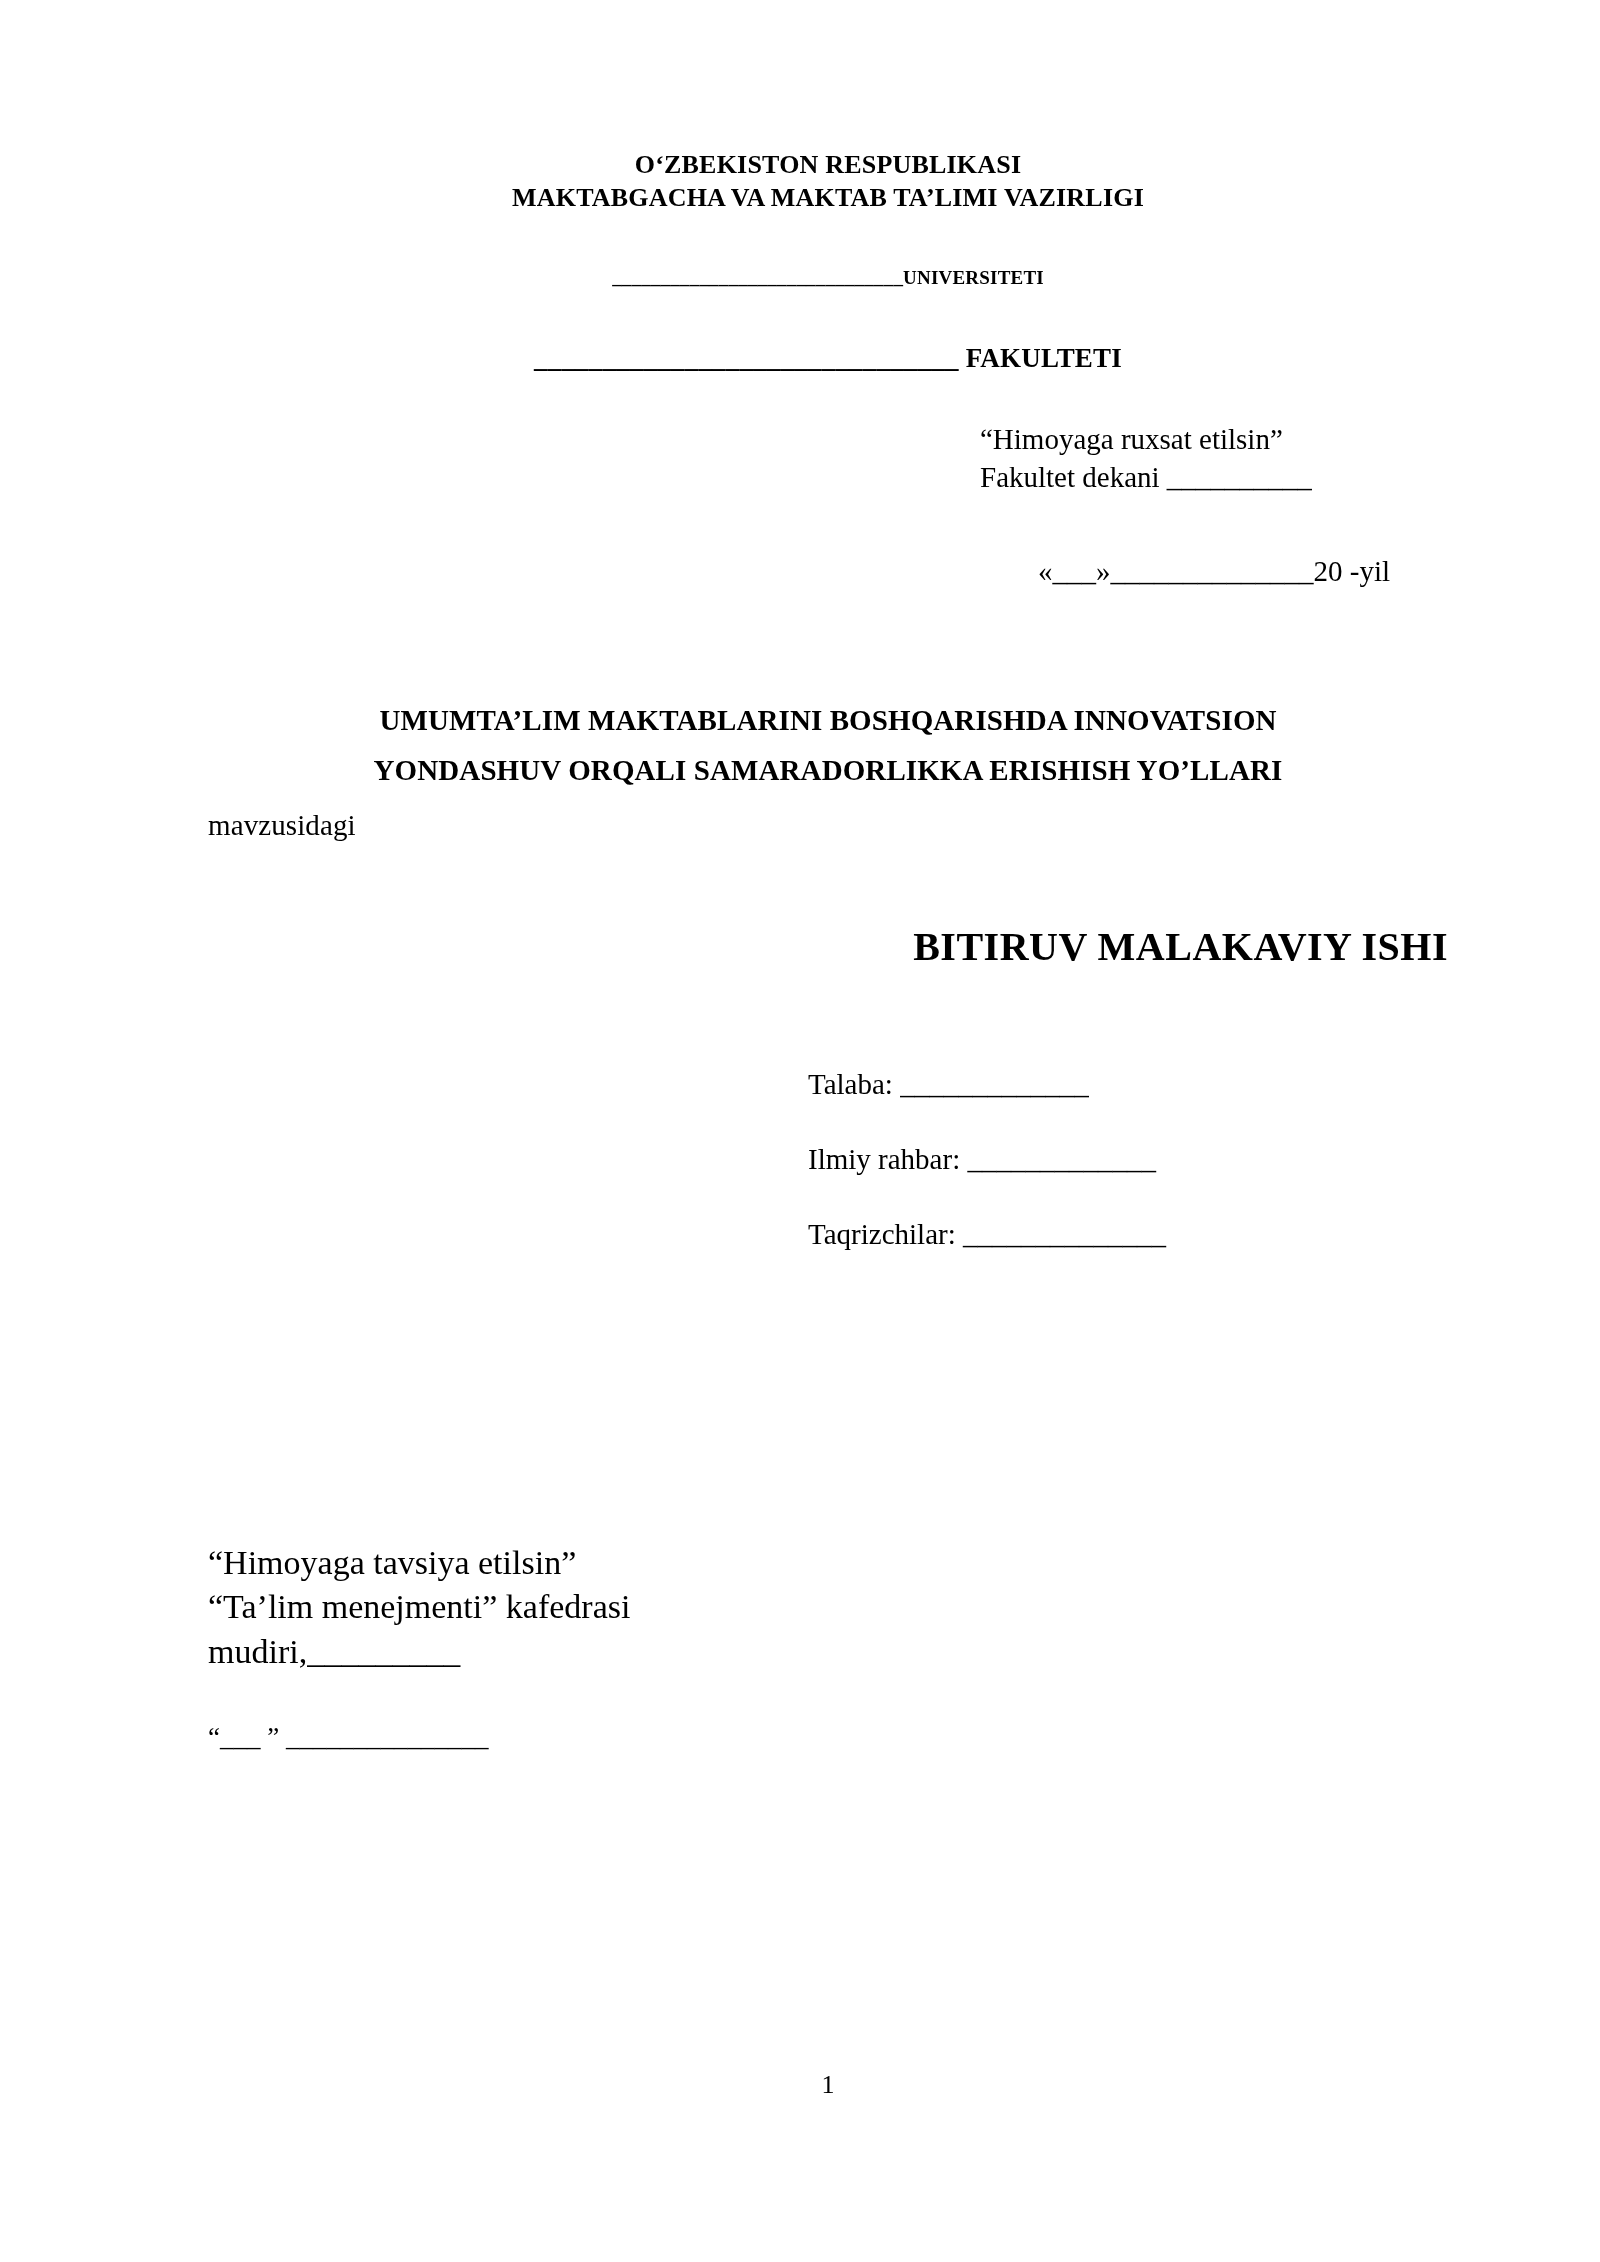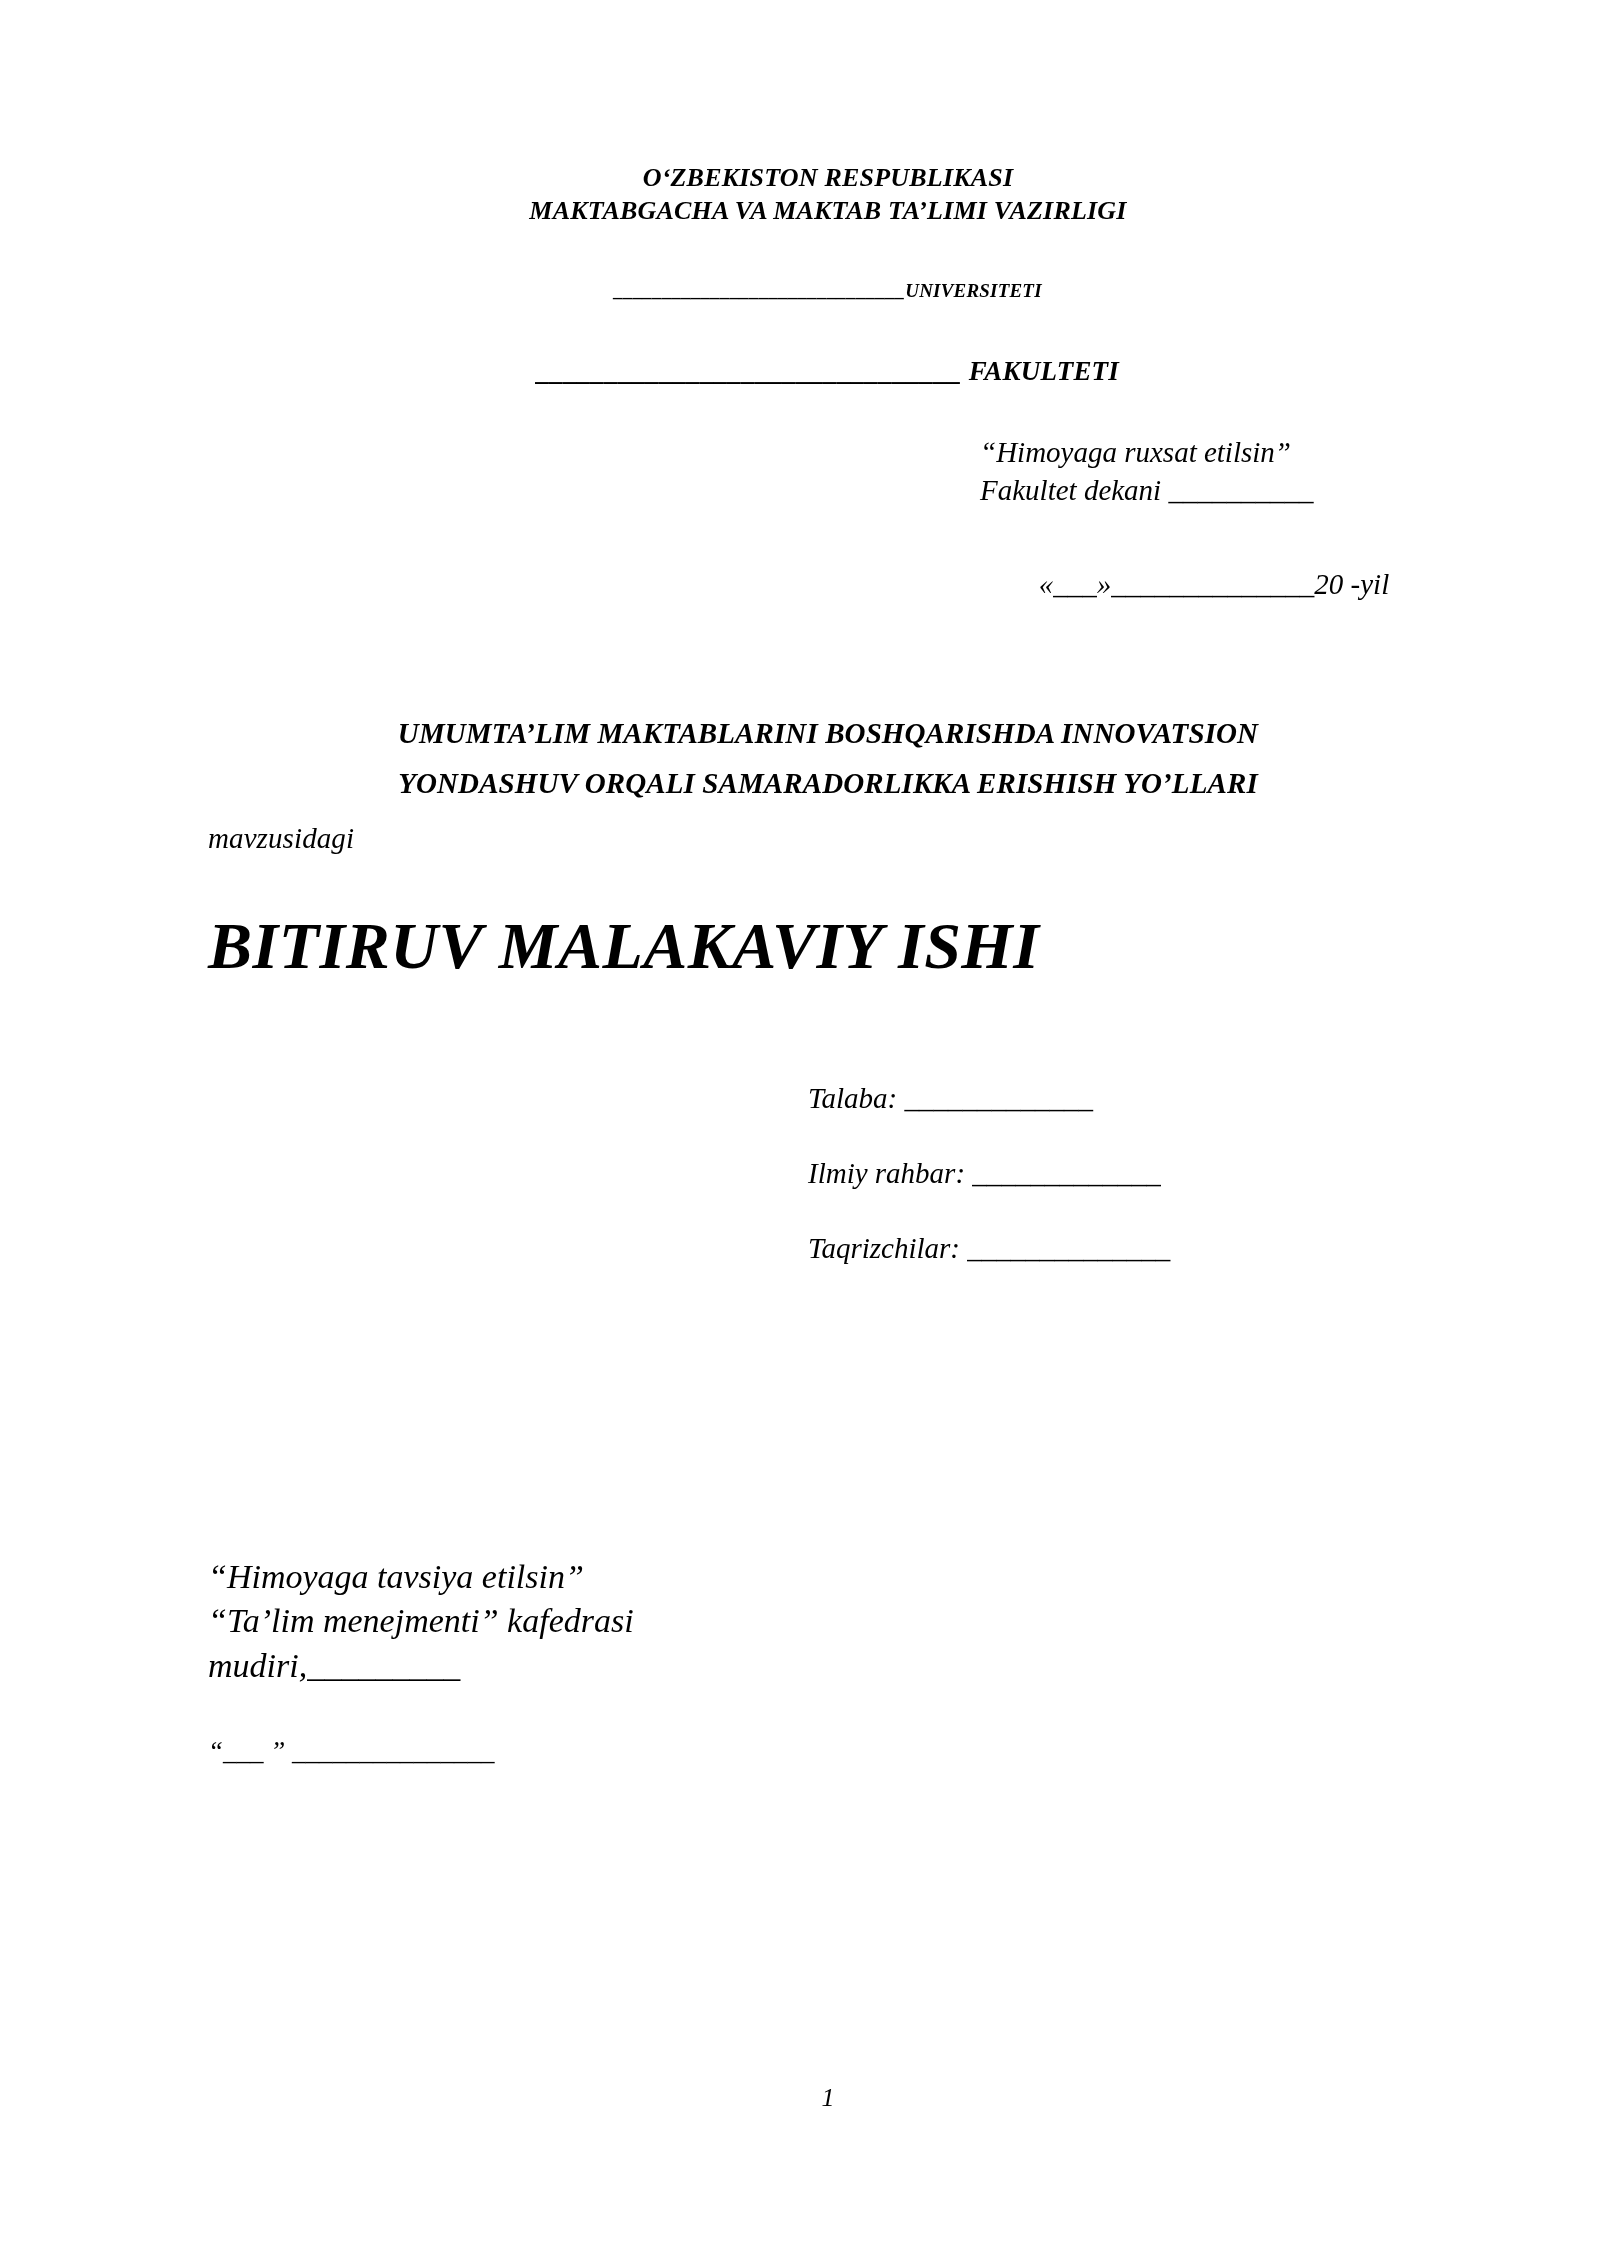--- a/index.html
+++ b/index.html
@@ -18,23 +18,22 @@
   .page {
     position: relative;
     width: 1600px;
     height: 2262px;
     box-sizing: border-box;
     padding: 0;
   }
   .content {
     position: absolute;
     left: 208px;
-    top: 13px;
+    top: 0;
     width: 1240px;
-    font-style: italic;
   }
 
   .ministry-block {
     margin-top: 148px;
     text-align: center;
     font-weight: bold;
     font-size: 26px;
     line-height: 1.28;
     letter-spacing: 0.2px;
   }
@@ -79,24 +78,24 @@
     letter-spacing: 0.1px;
   }
   .mavzusidagi {
     margin-top: 6px;
     text-align: left;
     font-weight: normal;
     font-size: 29px;
   }
 
   .main-title {
-    margin-top: 44px;
-    text-align: left;
+    margin-top: 72px;
+    text-align: right;
     font-weight: bold;
-    font-size: 66px;
+    font-size: 40px;
     letter-spacing: 0.5px;
   }
 
   .people-block {
     margin-top: 100px;
     margin-left: 600px;
     font-size: 29px;
     line-height: 1.0;
   }
   .people-row {

